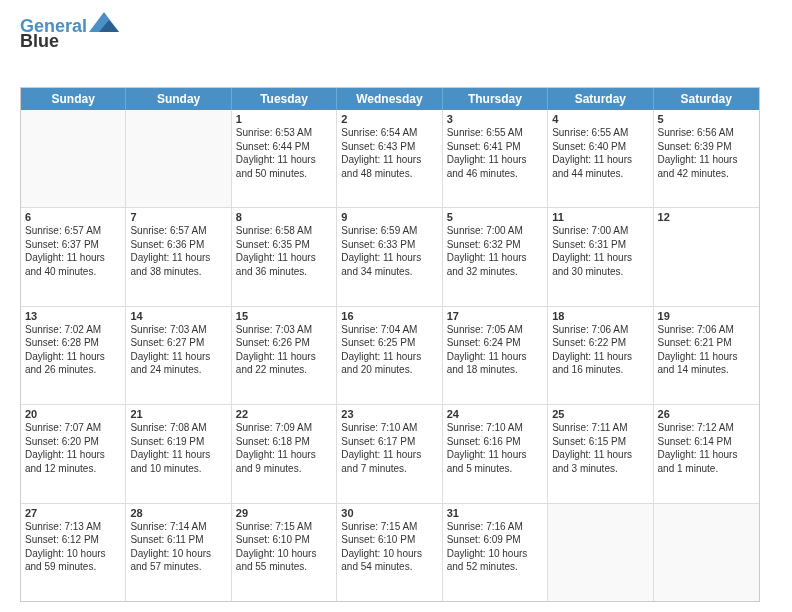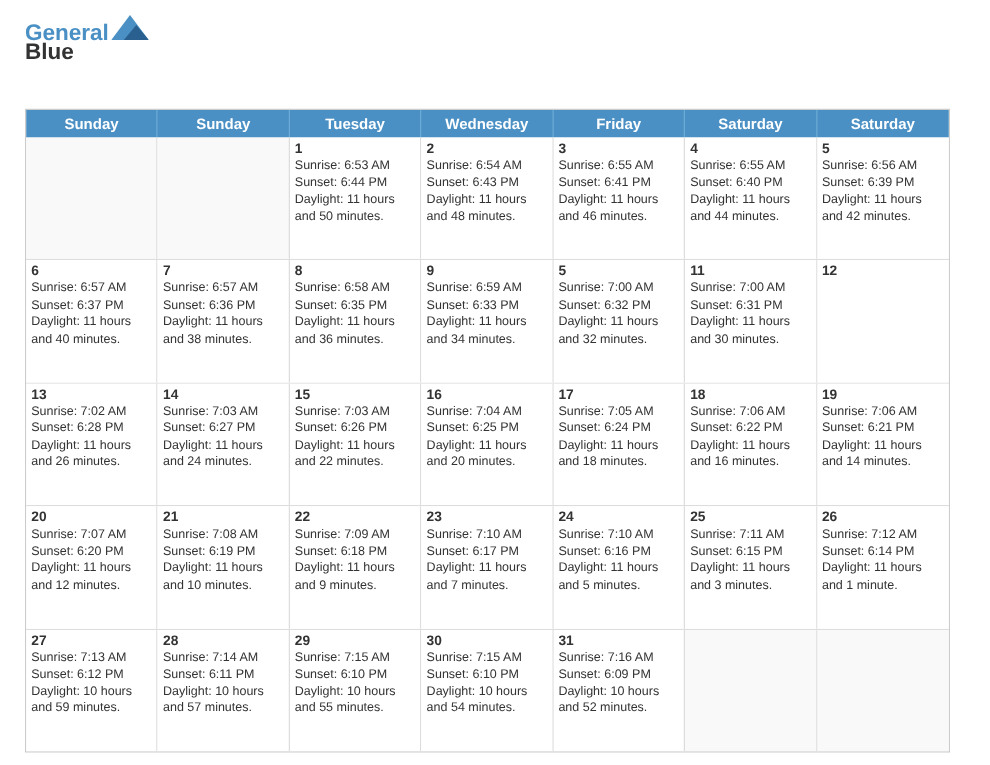--- a/index.html
+++ b/index.html
@@ -121,21 +121,21 @@
       <h2></h2>
     </div>
   </div>
 
   <div class="calendar">
     <div class="cal-header">
     <div class="cal-header-cell">Sunday</div>
         <div class="cal-header-cell">Sunday</div>
         <div class="cal-header-cell">Tuesday</div>
         <div class="cal-header-cell">Wednesday</div>
-        <div class="cal-header-cell">Friday</div>
+        <div class="cal-header-cell">Thursday</div>
         <div class="cal-header-cell">Saturday</div>
         <div class="cal-header-cell">Saturday</div>
       </div>
     <div class="cal-body">
     <div class="cal-row">
           <div class="cal-cell empty"></div>
           <div class="cal-cell empty"></div>
           <div class="cal-cell">
             <span class="day-num">1</span>
             <div class="info">Sunrise: 6:53 AM<br>Sunset: 6:44 PM<br>Daylight: 11 hours and 50 minutes.</div>

